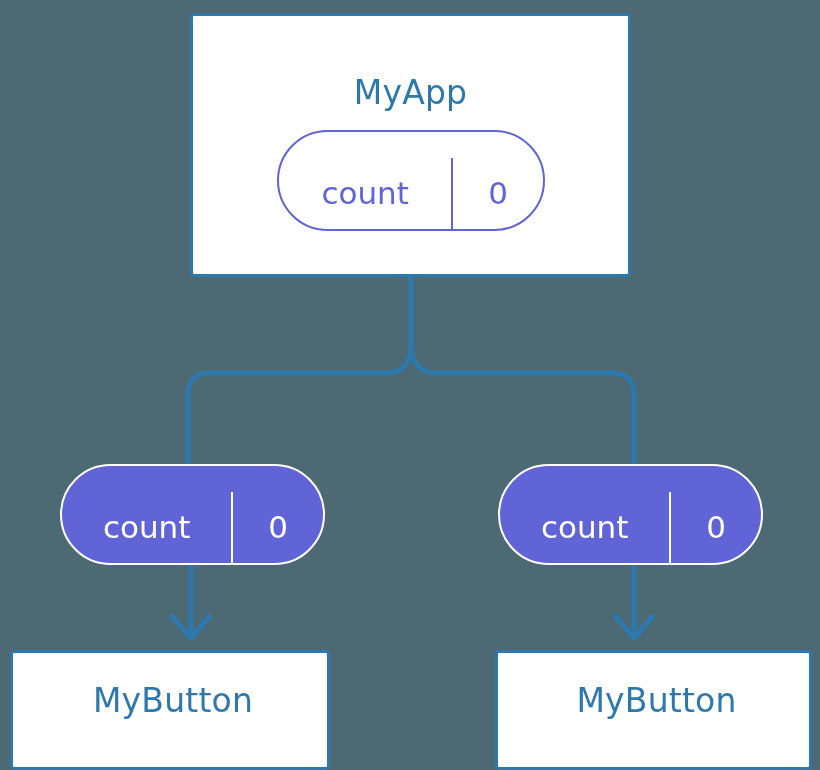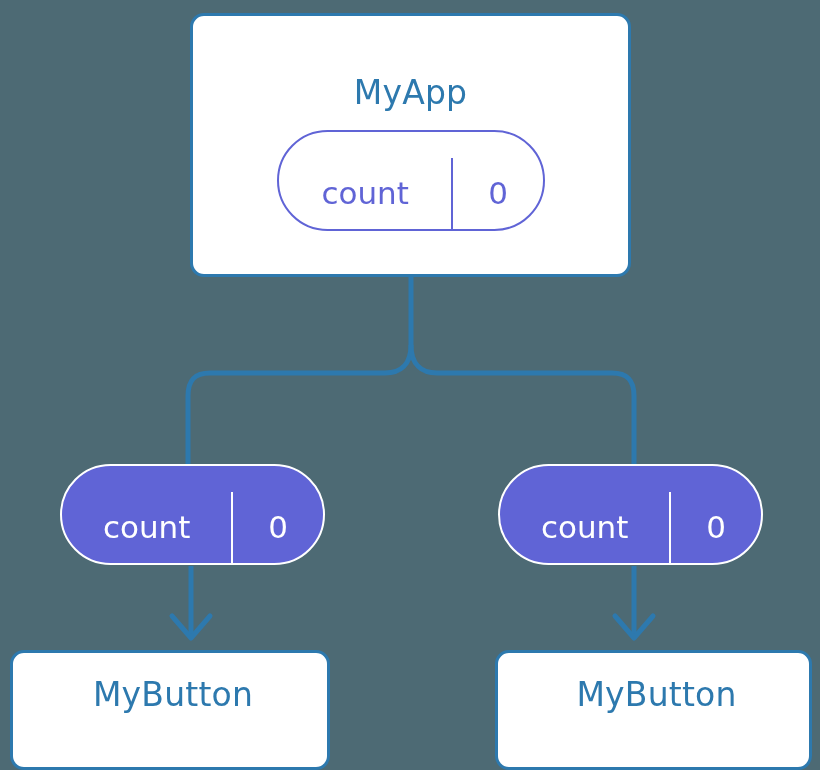--- a/index.html
+++ b/index.html
@@ -25,21 +25,21 @@
     width: 820px;
     height: 770px;
     pointer-events: none;
   }
 
   
   .component-card {
     position: absolute;
     background: #ffffff;
     border: 3px solid #2d79ae;
-    border-radius: 14px;
+    border-radius: 4px;
     box-sizing: border-box;
   }
   #myapp-card {
     left: 190px;
     top: 13px;
     width: 441px;
     height: 264px;
   }
   .component-title {
     position: absolute;
@@ -139,21 +139,21 @@
     height: 120px;
   }
   #mybutton-card-right {
     left: 495px;
     top: 650px;
     width: 317px;
     height: 120px;
   }
   #mybutton-title-left,
   #mybutton-title-right {
-    top: 22px;
+    top: 28px;
     margin-left: 6px;
   }
 </style>
 </head>
 <body>
 
 <div id="stage">
 
   <svg class="layer-svg" viewBox="0 0 820 770">
 

